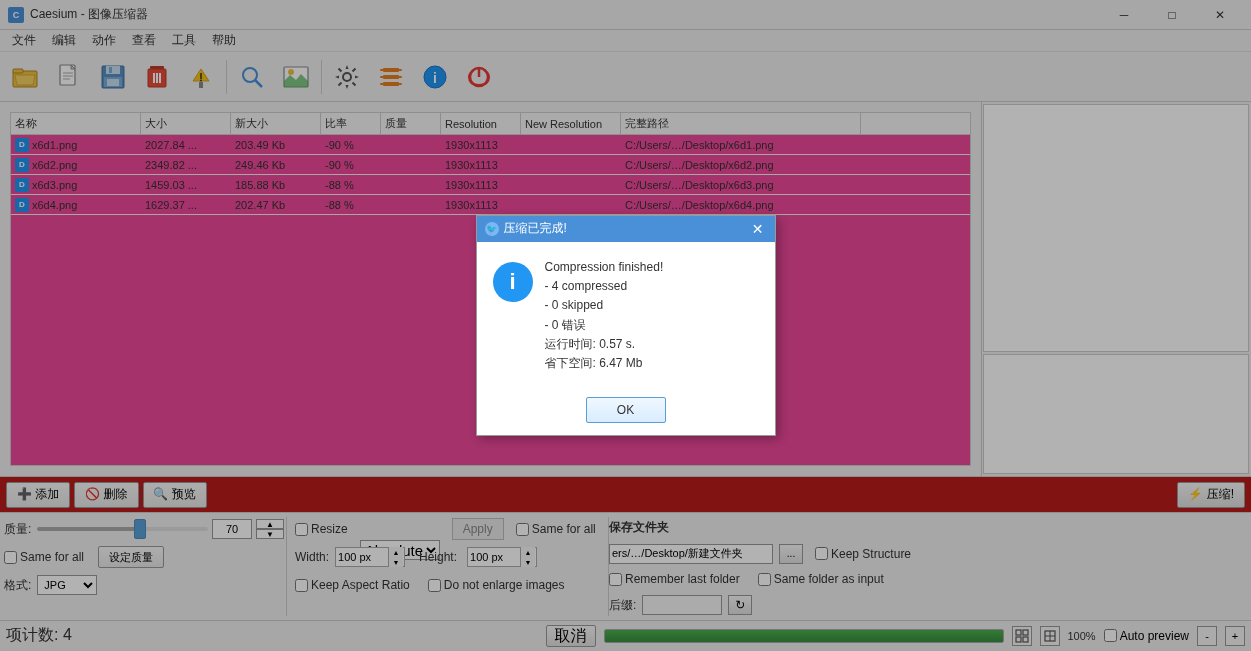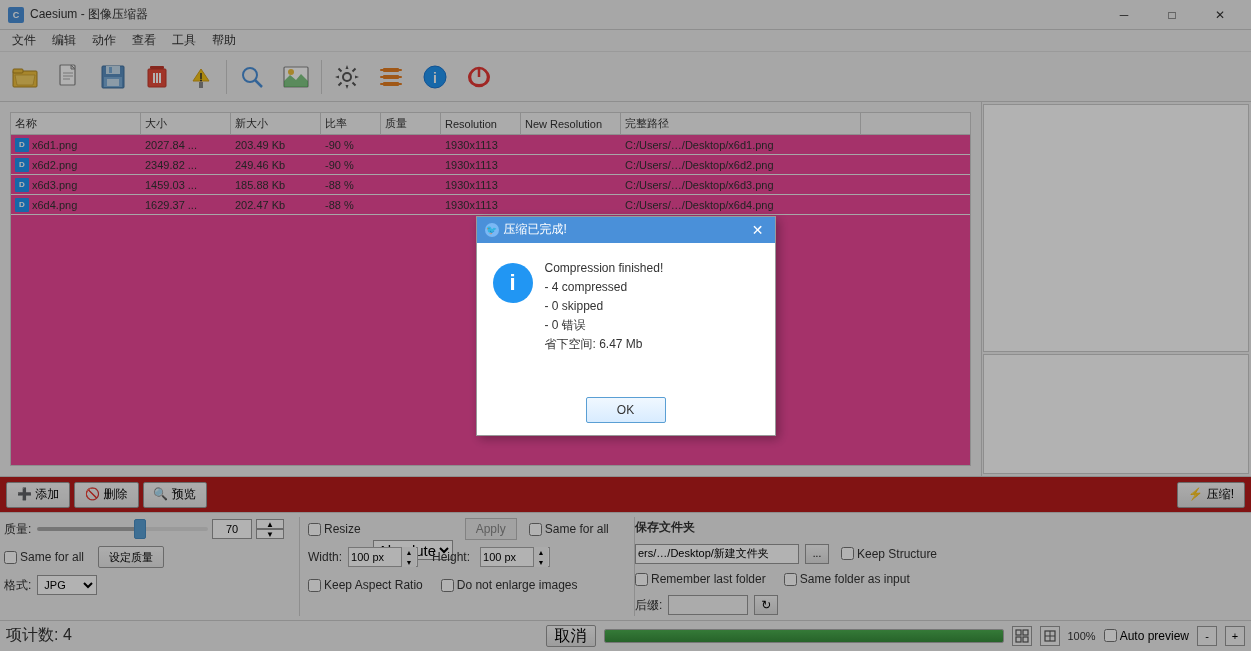--- a/index.html
+++ b/index.html
@@ -197,21 +197,21 @@
       background: linear-gradient(to bottom, #f8f8f8, #e0e0e0);
     }
 
     
     .options-bar {
       height: 108px;
       background: #f0f0f0;
       border-top: 1px solid #ccc;
       display: flex;
       padding: 4px;
-      gap: 15px;
+      gap: 2px;
     }
 
     .options-section {
       display: flex;
       flex-direction: column;
       gap: 4px;
     }
 
     .options-left {
       width: 280px;
@@ -841,20 +841,21 @@
       <span>压缩已完成!</span>
       <button class="modal-close-btn">✕</button>
     </div>
     <div class="modal-content">
       <div class="modal-info-icon">i</div>
       <div class="modal-text-content">
         <p>Compression finished!</p>
         <p>- 4 compressed</p>
         <p>- 0 skipped</p>
         <p>- 0 错误</p>
+        <p>运行时间: 0.57 s.</p>
         <p>省下空间: 6.47 Mb</p>
       </div>
     </div>
     <div class="modal-footer">
       <button class="ok-btn">OK</button>
     </div>
   </div>
 </div>
 
 </body></html>

